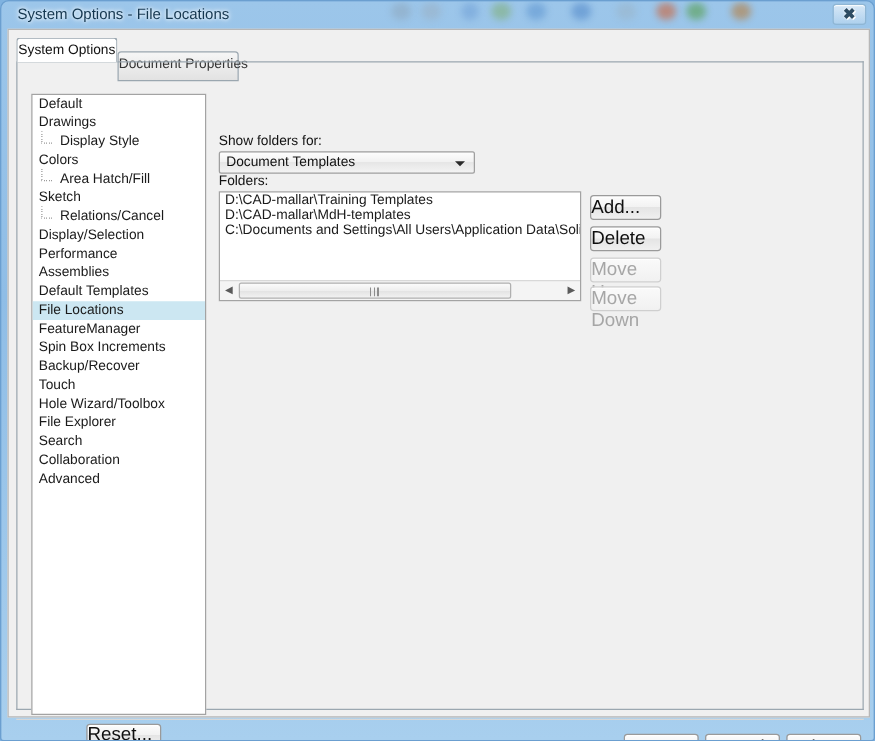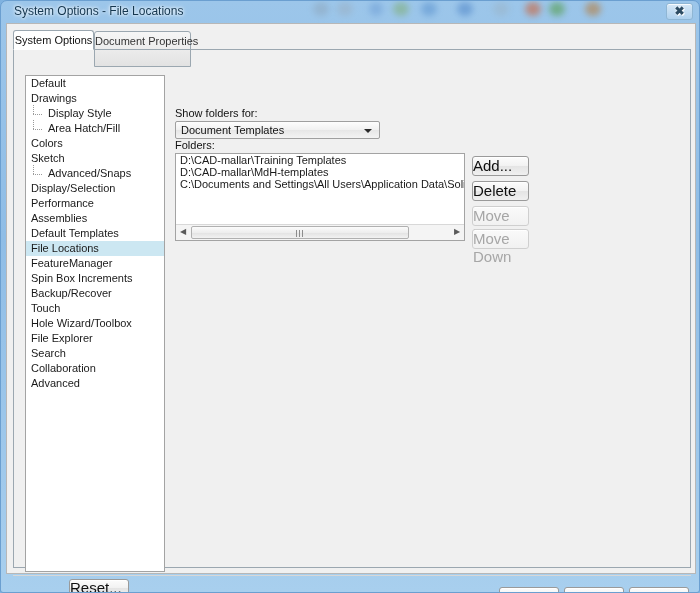--- a/index.html
+++ b/index.html
@@ -62,21 +62,21 @@
     border-radius:3px 3px 0 0;
     font-size:11px;line-height:18px;text-align:center;
     cursor:pointer;white-space:nowrap;
   }
   .tab.active{
     background:#ffffff;border-bottom:1px solid #ffffff;
     z-index:3;color:#111;
   }
   .tab.inactive{
     background:linear-gradient(180deg,#f6f6f6,#e2e2e2);
-    color:#333;top:1px;height:36px;z-index:1;text-align:right;
+    color:#333;top:11px;height:24px;z-index:1;text-align:right;
   }
   #tab-sysopt{left:0;width:81px;}
   #tab-docprop{left:81px;width:97px;}
   #tab-underline{
     position:absolute;left:0;top:19px;width:678px;height:1px;background:#9ba7b0;z-index:2;
   }
 
   
   #panel{
     position:absolute;left:6px;top:25px;width:678px;height:519px;
@@ -227,24 +227,24 @@
         <span>Document Properties</span>
       </div>
     </div>
 
     <div id="panel">
 
       <div id="tree">
           <div class="tree-item"><span>Default</span></div>
           <div class="tree-item"><span>Drawings</span></div>
           <div class="tree-item child"><span class="connector"></span><span>Display Style</span></div>
+          <div class="tree-item"><span>Colors</span></div>
           <div class="tree-item child"><span class="connector"></span><span>Area Hatch/Fill</span></div>
-          <div class="tree-item"><span>Colors</span></div>
           <div class="tree-item"><span>Sketch</span></div>
-          <div class="tree-item child"><span class="connector"></span><span>Advanced/Snaps</span></div>
+          <div class="tree-item child"><span class="connector"></span><span>Relations/Cancel</span></div>
           <div class="tree-item"><span>Display/Selection</span></div>
           <div class="tree-item"><span>Performance</span></div>
           <div class="tree-item"><span>Assemblies</span></div>
           <div class="tree-item"><span>Default Templates</span></div>
           <div class="tree-item selected"><span>File Locations</span></div>
           <div class="tree-item"><span>FeatureManager</span></div>
           <div class="tree-item"><span>Spin Box Increments</span></div>
           <div class="tree-item"><span>Backup/Recover</span></div>
           <div class="tree-item"><span>Touch</span></div>
           <div class="tree-item"><span>Hole Wizard/Toolbox</span></div>

